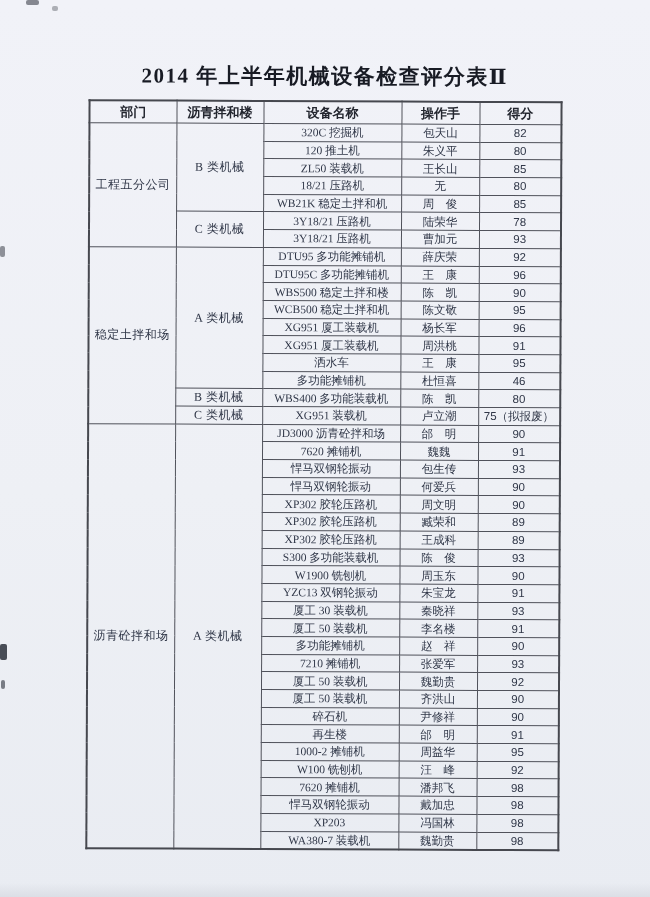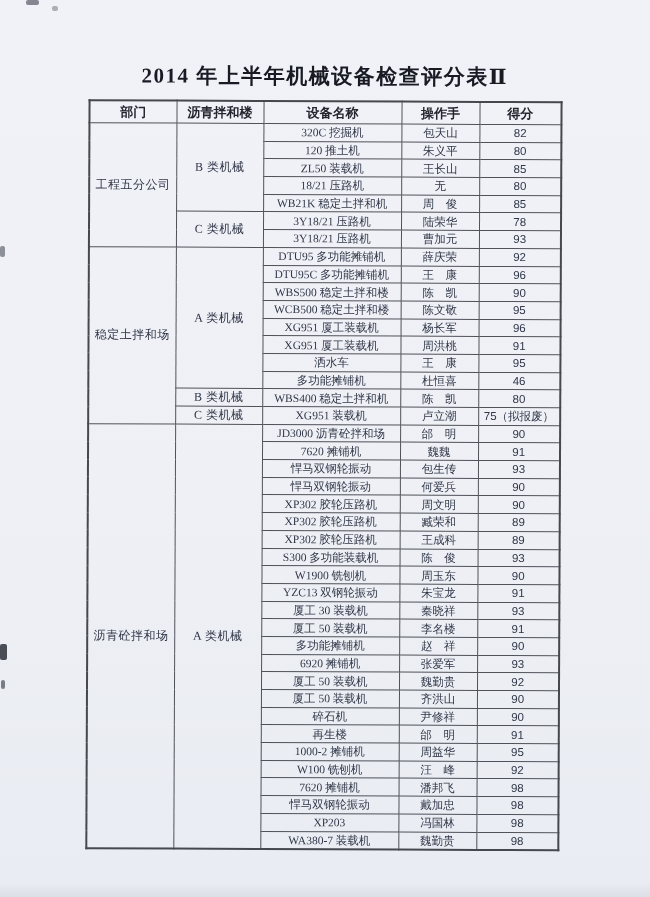--- a/index.html
+++ b/index.html
@@ -117,21 +117,21 @@
             <td class="ename">DTU95C 多功能摊铺机</td>
             <td class="oper">王　康</td>
             <td class="score">96</td>
           </tr>
           <tr>
             <td class="ename">WBS500 稳定土拌和楼</td>
             <td class="oper">陈　凯</td>
             <td class="score">90</td>
           </tr>
           <tr>
-            <td class="ename">WCB500 稳定土拌和楼</td>
+            <td class="ename">WCB500 稳定土拌和机</td>
             <td class="oper">陈文敬</td>
             <td class="score">95</td>
           </tr>
           <tr>
             <td class="ename">XG951 厦工装载机</td>
             <td class="oper">杨长军</td>
             <td class="score">96</td>
           </tr>
           <tr>
             <td class="ename">XG951 厦工装载机</td>
@@ -143,21 +143,21 @@
             <td class="oper">王　康</td>
             <td class="score">95</td>
           </tr>
           <tr>
             <td class="ename">多功能摊铺机</td>
             <td class="oper">杜恒喜</td>
             <td class="score">46</td>
           </tr>
           <tr>
             <td rowspan="1" class="etype">B 类机械</td>
-            <td class="ename">WBS400 稳定土拌和机</td>
+            <td class="ename">WBS400 多功能装载机</td>
             <td class="oper">陈　凯</td>
             <td class="score">80</td>
           </tr>
           <tr>
             <td rowspan="1" class="etype">C 类机械</td>
             <td class="ename">XG951 装载机</td>
             <td class="oper">卢立潮</td>
             <td class="score">75（拟报废）</td>
           </tr>
           <tr>
@@ -221,21 +221,21 @@
             <td class="ename">厦工 50 装载机</td>
             <td class="oper">李名楼</td>
             <td class="score">91</td>
           </tr>
           <tr>
             <td class="ename">多功能摊铺机</td>
             <td class="oper">赵　祥</td>
             <td class="score">90</td>
           </tr>
           <tr>
-            <td class="ename">6920 摊铺机</td>
+            <td class="ename">7210 摊铺机</td>
             <td class="oper">张爱军</td>
             <td class="score">93</td>
           </tr>
           <tr>
             <td class="ename">厦工 50 装载机</td>
             <td class="oper">魏勤贵</td>
             <td class="score">92</td>
           </tr>
           <tr>
             <td class="ename">厦工 50 装载机</td>

